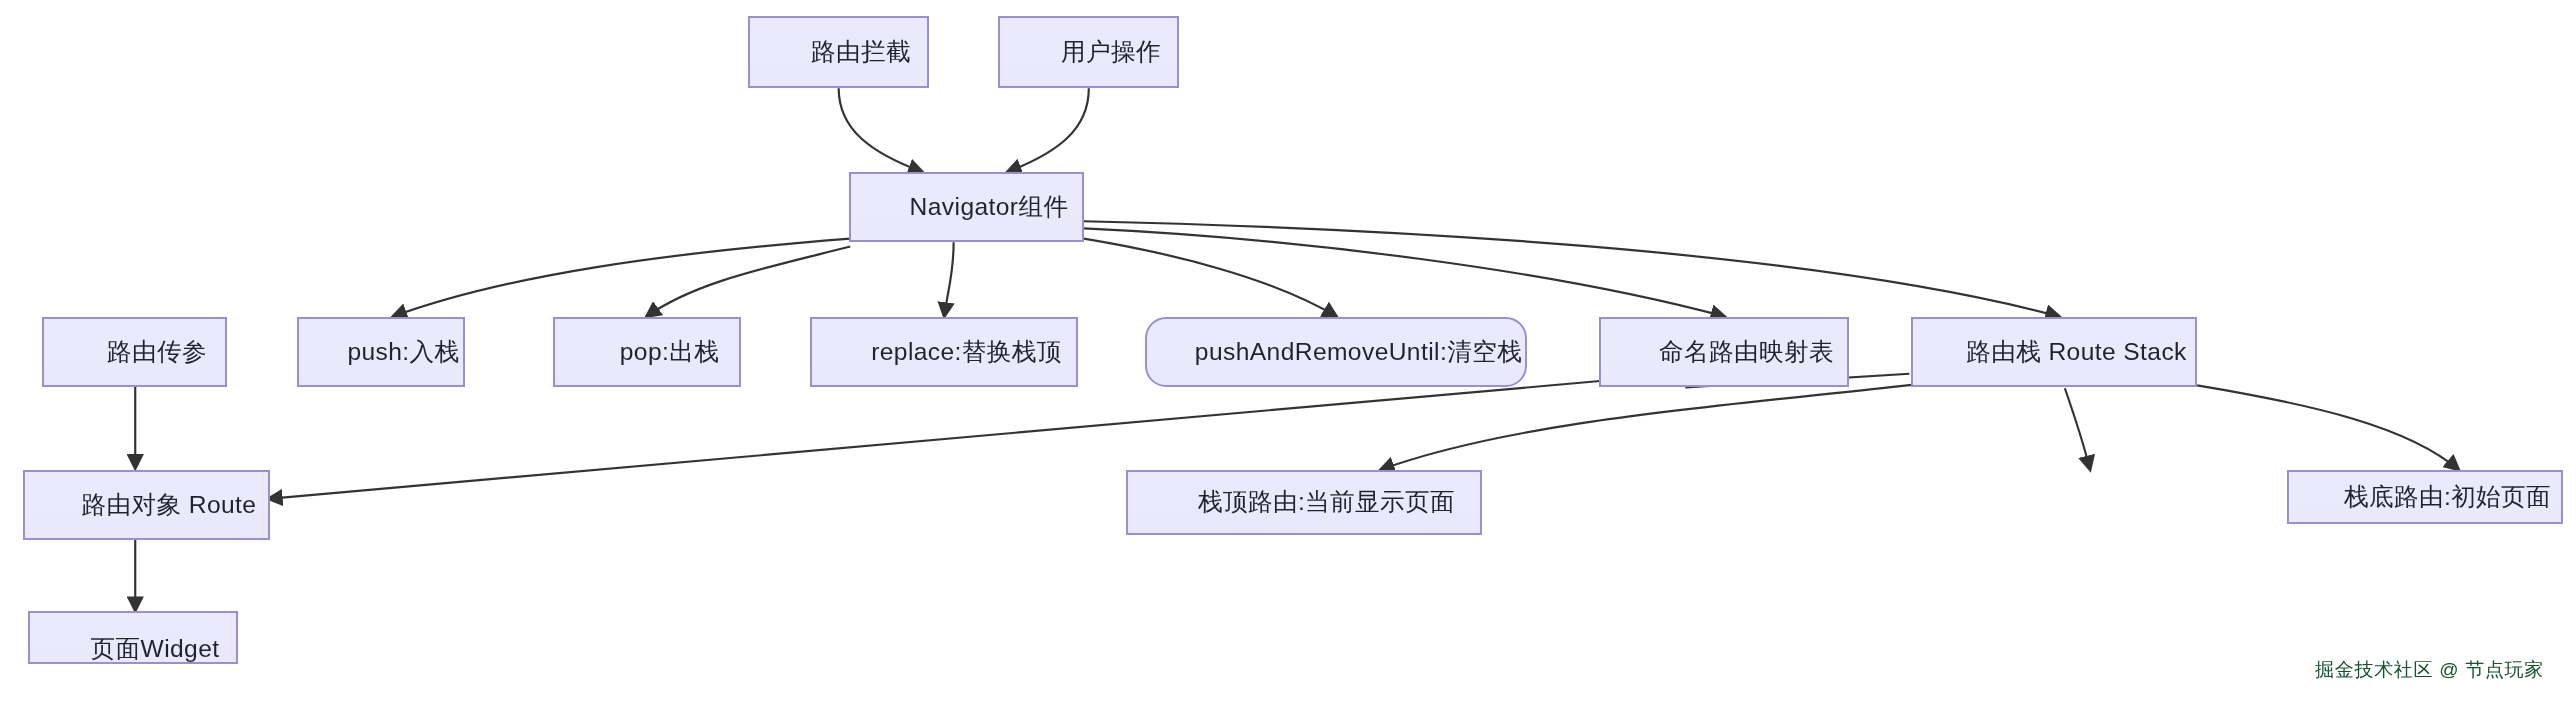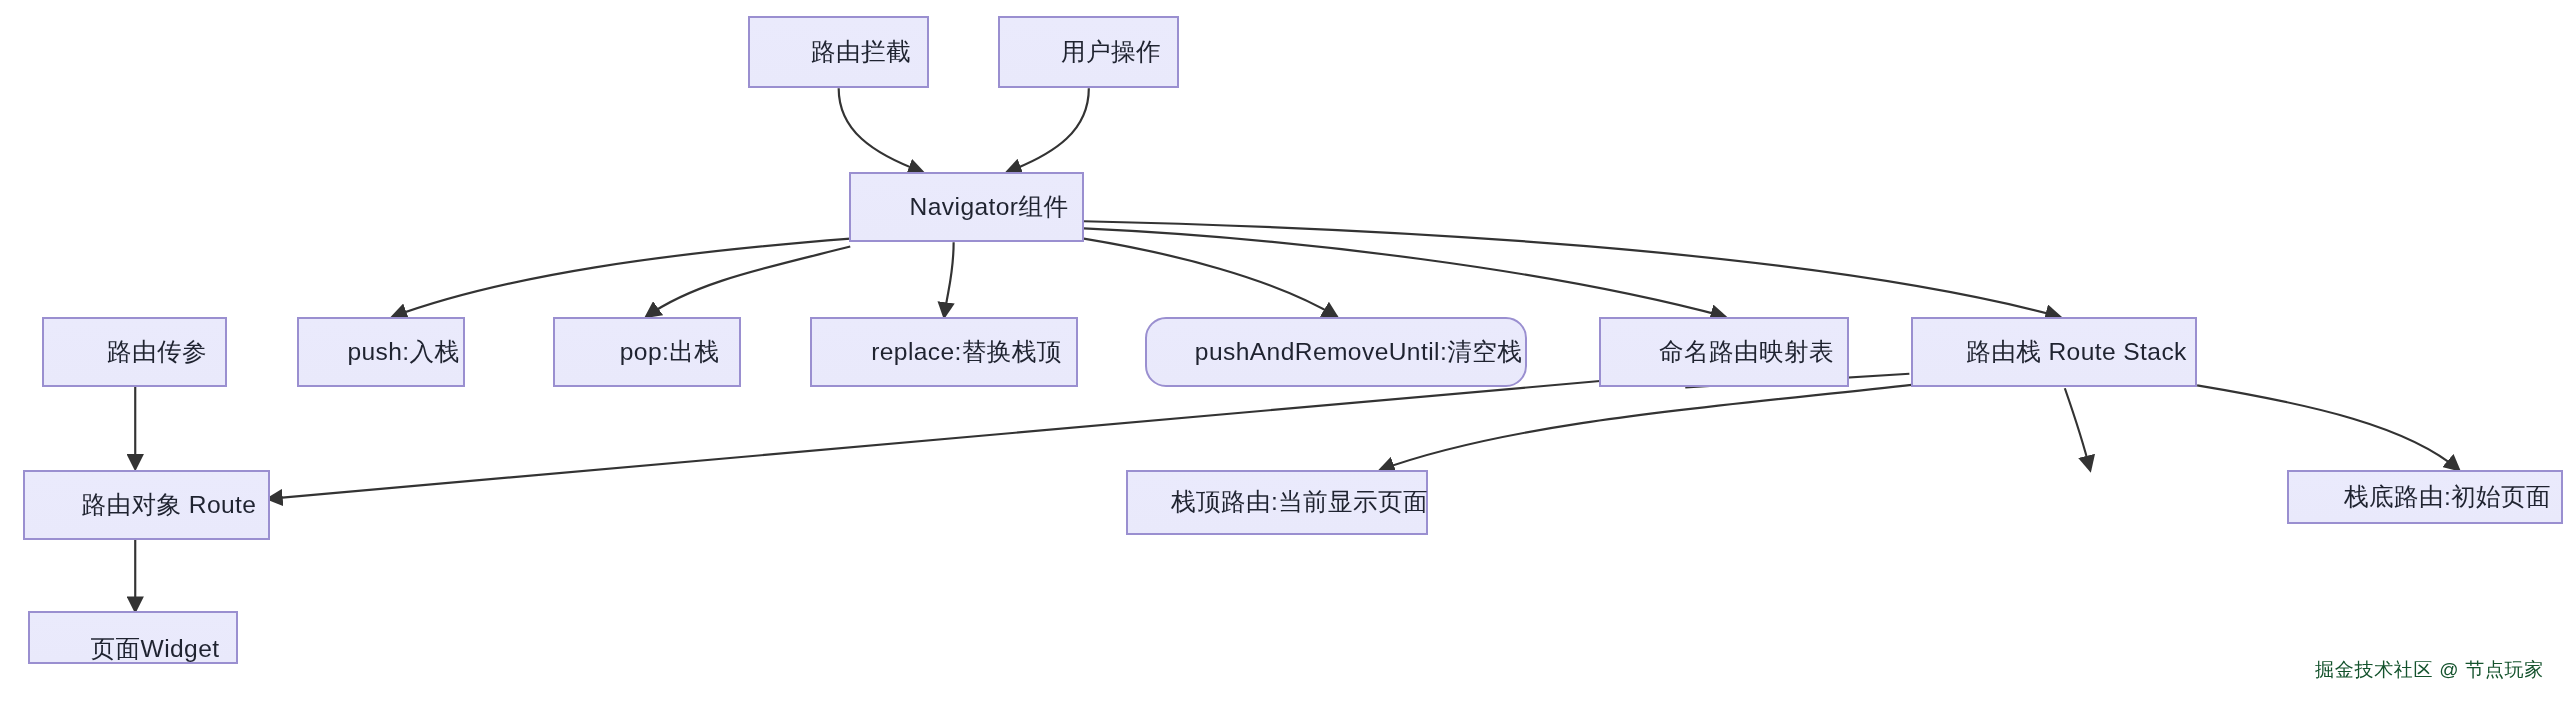--- a/index.html
+++ b/index.html
@@ -138,21 +138,21 @@
   </div>
 
   <div class="node" style="left:1911px; top:317px; width:286px; height:70px;">
     <span>路由栈 Route Stack</span>
   </div>
 
   <div class="node" style="left:11px; top:470px; width:247px; height:70px;margin-left:12px;">
     <span>路由对象 Route</span>
   </div>
 
-  <div class="node" style="left:1126px; top:470px; width:302px; height:65px;">
+  <div class="node" style="left:1126px; top:470px; width:356px; height:65px;">
     <span>栈顶路由:当前显示页面</span>
   </div>
 
 
   <div class="node" style="left:2287px; top:470px; width:276px; height:54px;">
     <span>栈底路由:初始页面</span>
   </div>
 
   <div class="node" style="left:27.5px; top:611px; width:210px; height:53px;align-items:flex-end;">
     <span>页面Widget</span>

